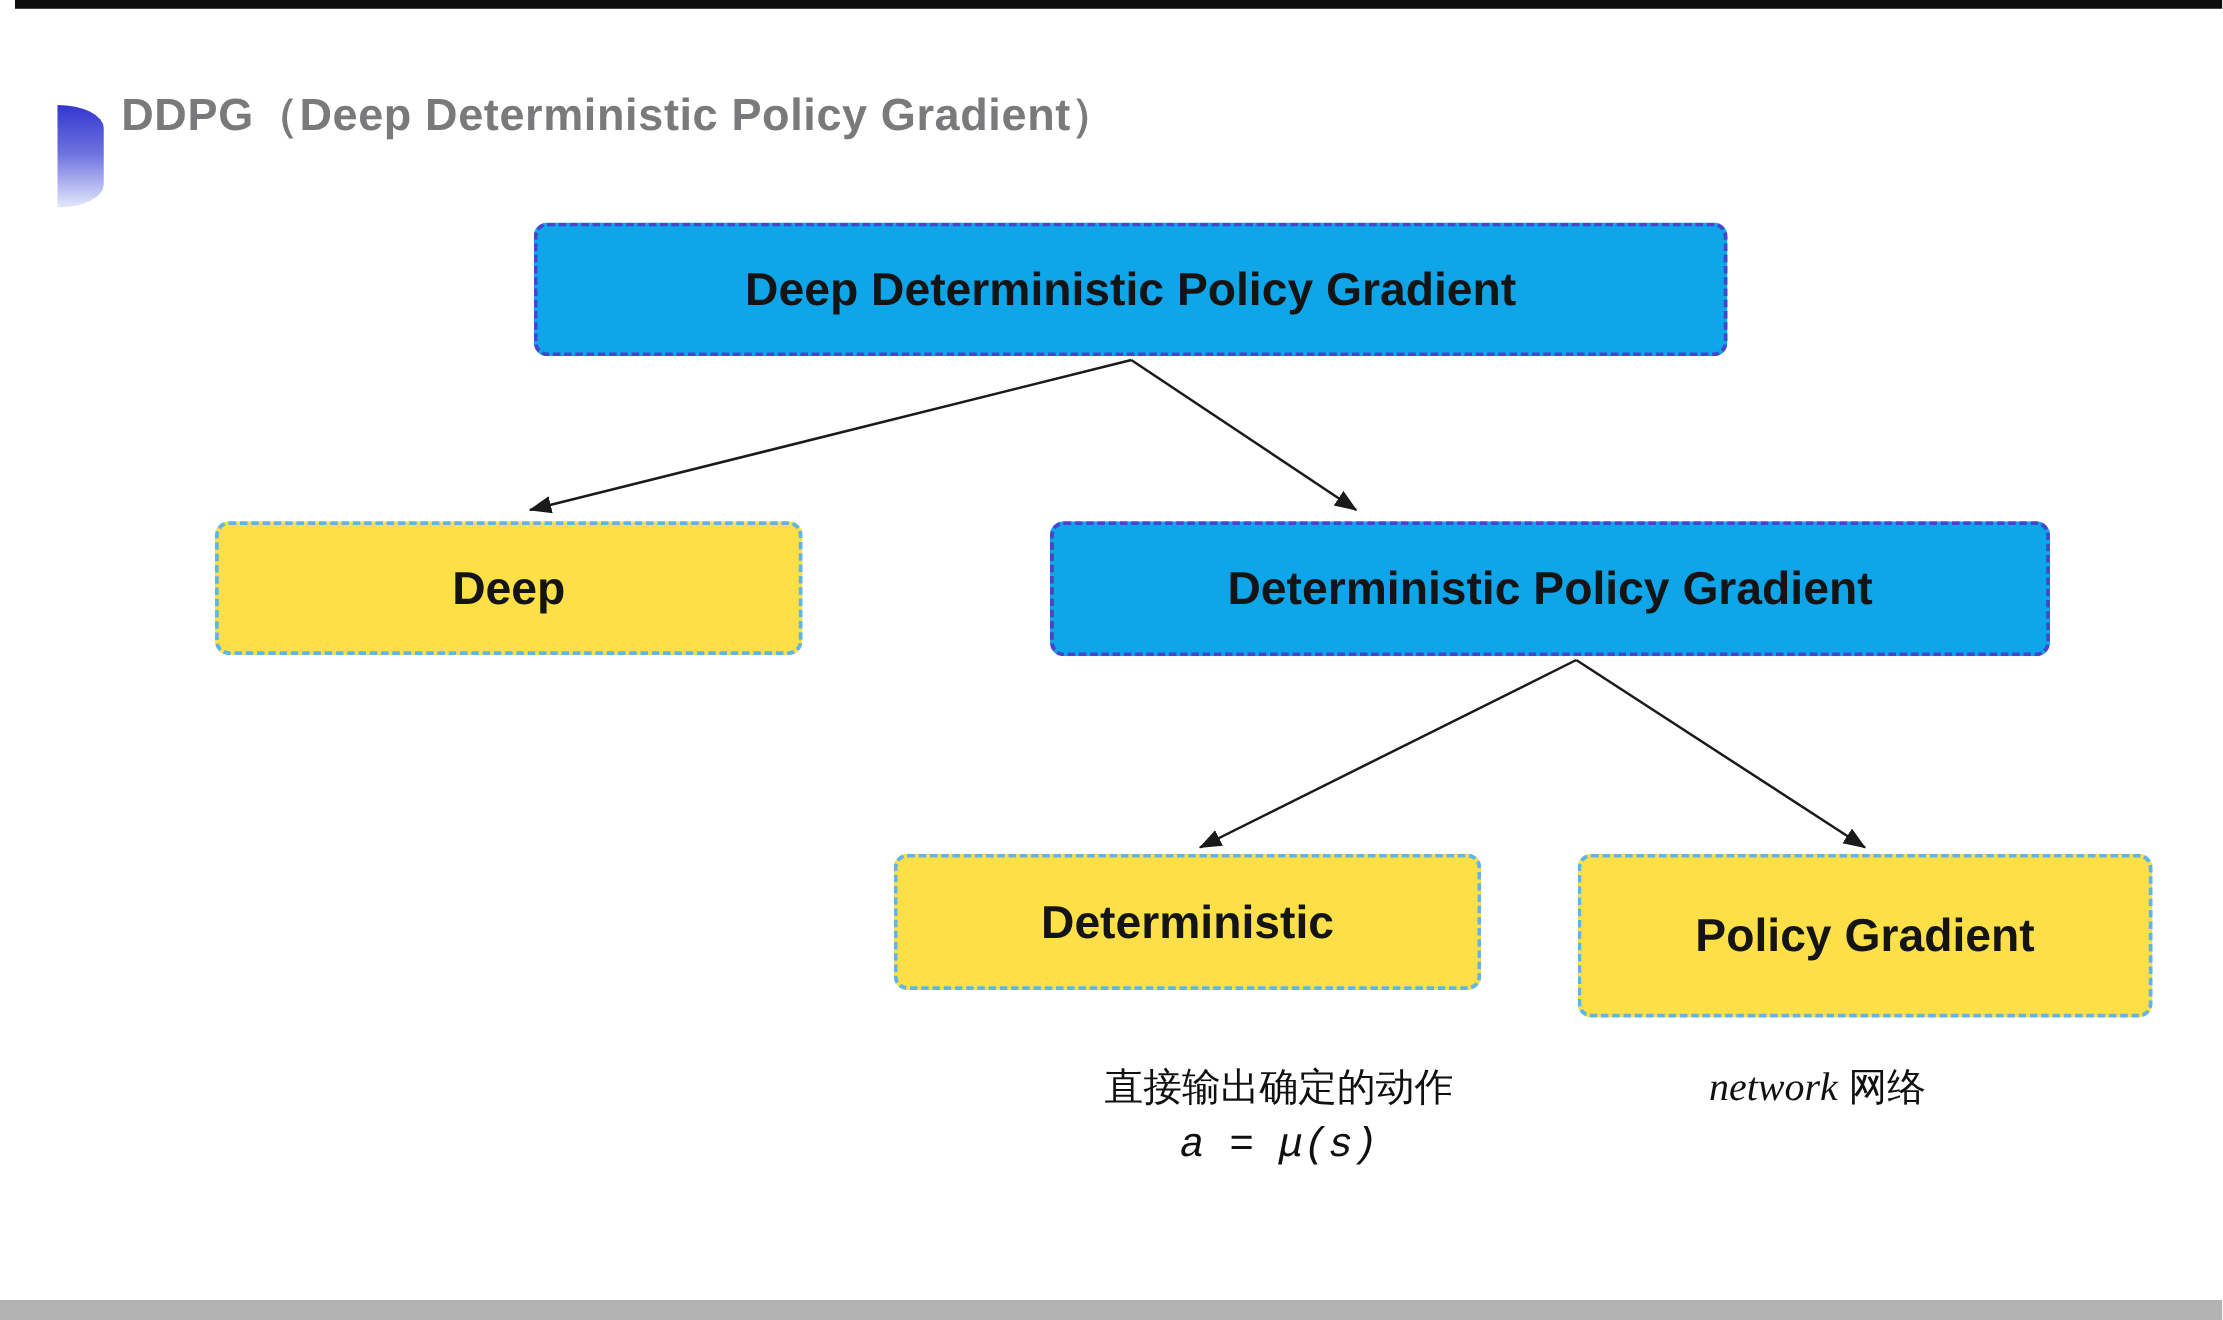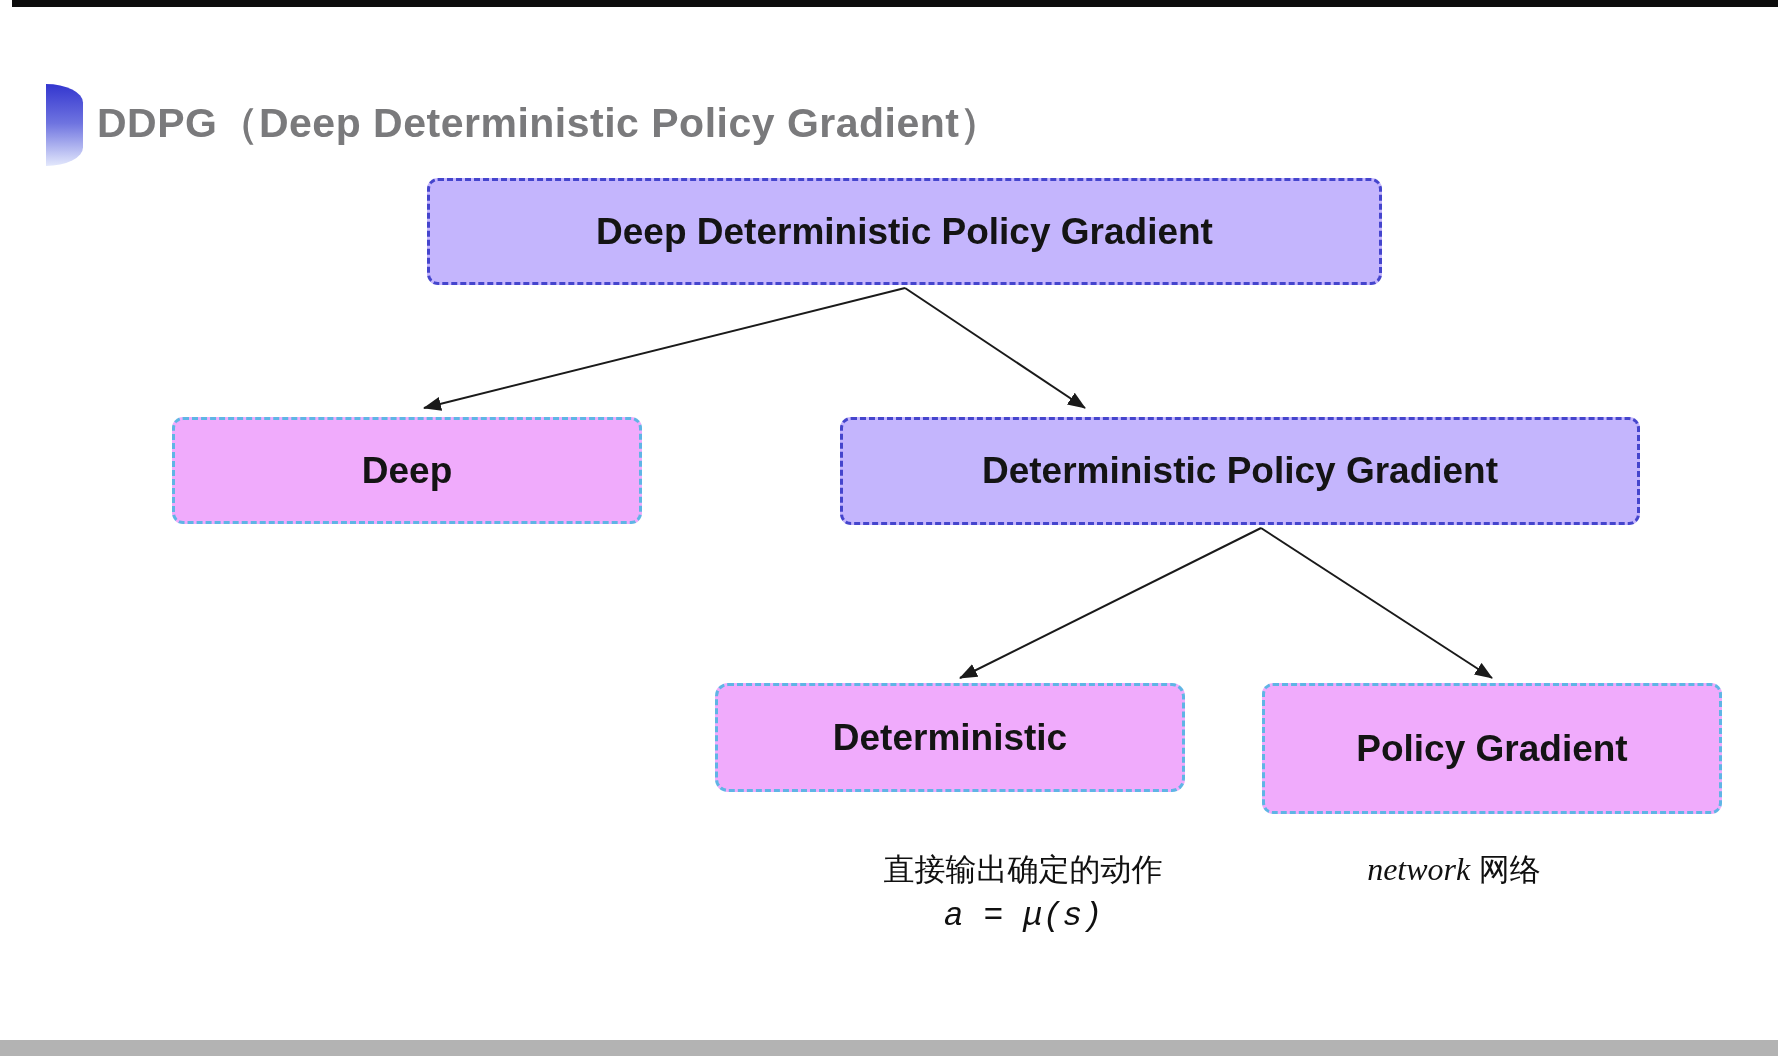--- a/index.html
+++ b/index.html
@@ -12,35 +12,35 @@
   }
   .bottom-edge{
     position:absolute;left:0;bottom:0;width:100%;height:16px;background:#b3b3b3;
   }
   .title-icon{
     position:absolute;left:46px;top:84px;width:37px;height:82px;
     border-radius:0 82px 82px 0 / 0 41px 41px 0;
     background:linear-gradient(180deg,#3336cf 0%,#6f74e0 48%,#e3e8fc 100%);
   }
   .page-title{
-    position:absolute;left:97px;top:96px;width:1500px;
-    font-size:41px;font-weight:600;color:#7a7a7c;letter-spacing:0.5px;
+    position:absolute;left:97px;top:68px;width:1500px;
+    font-size:36px;font-weight:600;color:#7a7a7c;letter-spacing:0.5px;
     white-space:nowrap;
   }
   .node{
     position:absolute;display:flex;align-items:center;justify-content:center;
     border-radius:11px;box-sizing:border-box;
     font-size:37px;font-weight:600;color:#141414;text-align:center;
   }
-  .node.purple{background:#c4b5fd;border:3px dashed #4545cd;}
-  .node.blue{background:#f0abfc;border:3px dashed #5fb5e5;}
+  .node.purple{background:#0ea5e9;border:3px dashed #4545cd;}
+  .node.blue{background:#fde047;border:3px dashed #5fb5e5;}
   .n-root{left:427px;top:178px;width:955px;height:107px;}
   .n-deep{left:172px;top:417px;width:470px;height:107px;}
   .n-dpg{left:840px;top:417px;width:800px;height:108px;justify-content:center;}
-  .n-det{left:715px;top:683px;width:470px;height:109px;border-radius:13px;}
+  .n-det{left:715px;top:683px;width:470px;height:109px;}
   .n-pg{left:1262px;top:683px;width:460px;height:131px;}
   .edges{position:absolute;left:0;top:0;width:1778px;height:1056px;pointer-events:none;}
   .edges line{stroke:#1a1a1a;stroke-width:2;}
   .note{
     position:absolute;text-align:center;color:#101010;font-size:31px;font-weight:500;
   }
   .note-deep{left:123px;top:832px;width:500px;line-height:53px;}
   .note-det{left:798px;top:846px;width:450px;line-height:47px;}
   .note-pg{left:1229px;top:845px;width:450px;line-height:48px;}
   .serif-it{

